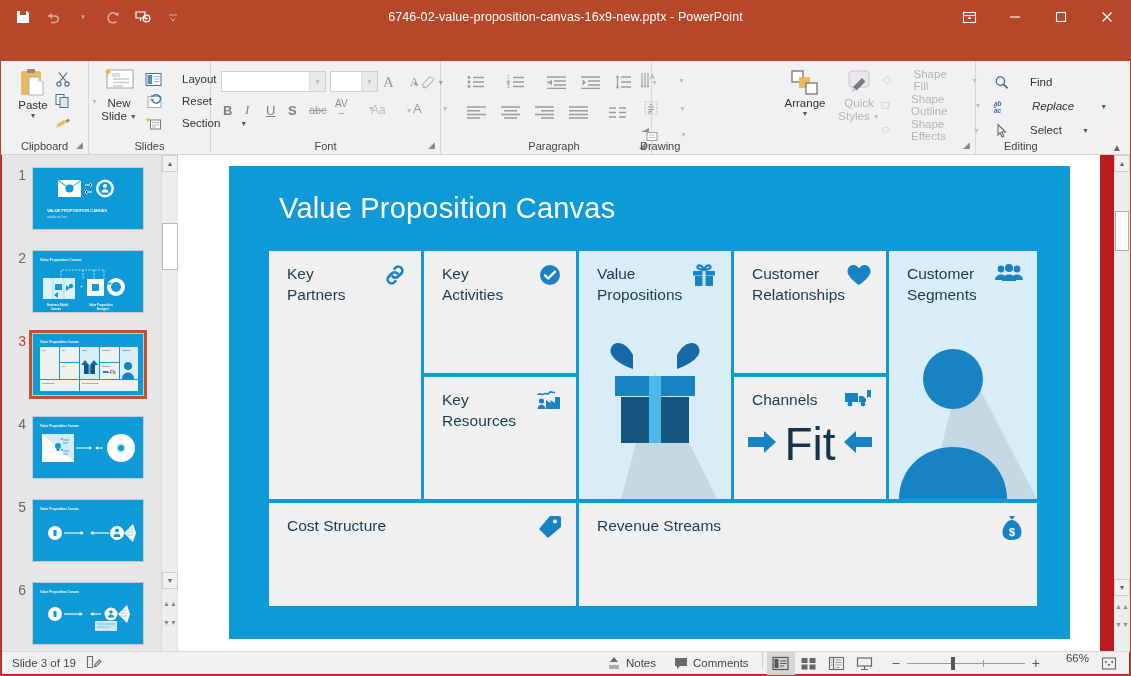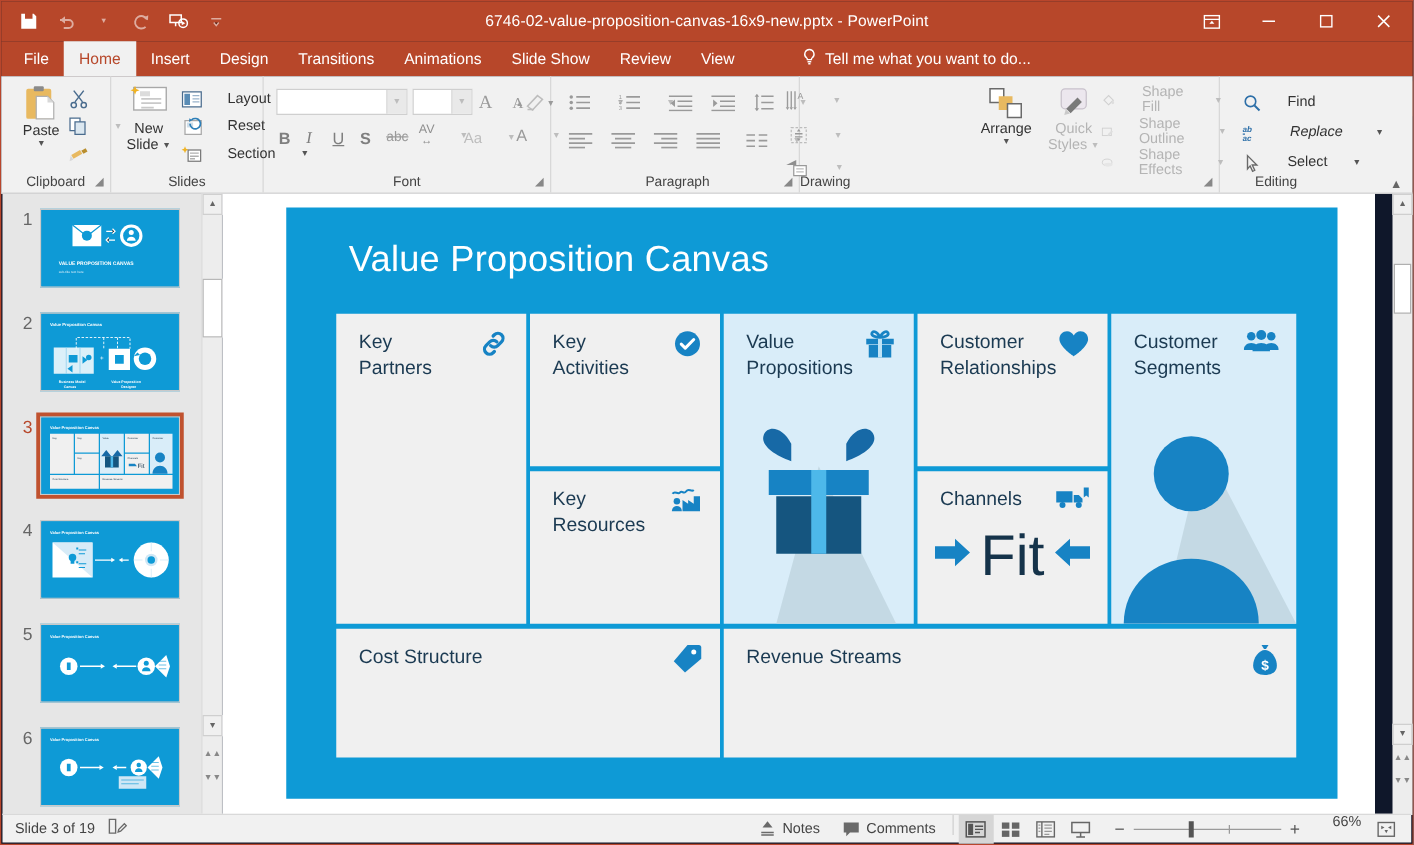--- a/index.html
+++ b/index.html
@@ -2,21 +2,21 @@
 <html><head>
 <meta charset="utf-8">
 <style>
   html,body{margin:0;padding:0;}
   body{
     width:1131px;height:676px;overflow:hidden;
     font-family:"Liberation Sans", sans-serif;
     background:#fff;
     -webkit-font-smoothing:antialiased;
   }
-  .app{position:relative;width:1131px;height:676px;border:1px solid #b8462c;box-sizing:border-box;background:#0f172a;}
+  .app{position:relative;width:1131px;height:676px;border:1px solid #b8462c;box-sizing:border-box;background:#b91c1c;}
 
   
   .titlebar{position:absolute;left:0;top:0;width:1129px;height:32px;background:#b7472a;}
   .qat{position:absolute;left:8px;top:0;height:32px;display:flex;align-items:center;gap:2px;}
   .qat .qbtn{width:28px;height:26px;display:flex;align-items:center;justify-content:center;color:#fff;}
   .qat .qbtn.dim{opacity:.55;}
   .title-text{position:absolute;left:0;top:0;width:1129px;height:32px;line-height:32px;text-align:center;
     color:#fff;font-size:12.5px;letter-spacing:.1px;}
   .winbtns{position:absolute;right:0;top:0;height:32px;display:flex;align-items:center;}
   .winbtn{width:46px;height:32px;display:flex;align-items:center;justify-content:center;color:#fff;}
@@ -157,40 +157,20 @@
       </div>
       <div class="winbtn close">
         <svg width="12" height="12" viewBox="0 0 12 12">
             <path stroke="#fff" stroke-width="1.2" d="M1.5 1.5l9 9M10.5 1.5l-9 9"></path>
           </svg>
       </div>
     </div>
   </div>
 
   <div class="tabrow">
-    <div class="tabs">
-      <div class="tab">File</div>
-      <div class="tab active">Home</div>
-      <div class="tab">Insert</div>
-      <div class="tab">Design</div>
-      <div class="tab">Transitions</div>
-      <div class="tab">Animations</div>
-      <div class="tab">Slide Show</div>
-      <div class="tab">Review</div>
-      <div class="tab">View</div>
-    </div>
-    <div class="tellme">
-      <span>
-        <svg width="13" height="15" viewBox="0 0 13 15">
-            <path fill="none" stroke="#fff" stroke-width="1.1" d="M6.5 1.6a3.7 3.7 0 012.3 6.6c-.5.4-.7 1-.7 1.5H4.9c0-.5-.2-1.1-.7-1.5A3.7 3.7 0 016.5 1.6z"></path>
-            <path stroke="#fff" stroke-width="1.1" d="M5 11.4h3M5.6 13h1.8"></path>
-          </svg>
-      </span>
-      <span>Tell me what you want to do...</span>
-    </div>
     <div class="acct">
       <div class="acct-name">Farshad Iqbal</div>
       <div class="share-btn">
         <span>
           <svg width="15" height="14" viewBox="0 0 15 14">
               <circle cx="5.3" cy="4.3" r="2.7" fill="none" stroke="#fff" stroke-width="1.2"></circle>
               <path fill="none" stroke="#fff" stroke-width="1.2" d="M1 12.5c0-2.4 1.9-4 4.3-4s4.3 1.6 4.3 4"></path>
               <path stroke="#fff" stroke-width="1.2" d="M11.5 8.5h3.2M13.1 7v3"></path>
             </svg>
         </span>
@@ -338,21 +318,21 @@
       <div class="smallrow" style="left:202px;top:36px;">
         <span style="display:flex;flex-direction:column;align-items:center;line-height:11px;">
           <span style="font-size:13px;color:#9a9a9a;">A</span>
         </span>
         <span class="caret dim">▼</span>
       </div>
       <div class="grp-label">Font</div>
       <div class="dlg">◢</div>
     </div>
 
-    <div class="grp" style="left:444px;width:195px;">
+    <div class="grp" style="left:456px;width:195px;">
       <div class="smallrow" style="left:10px;top:10px;">
         <svg width="18" height="14" viewBox="0 0 18 14">
             <circle cx="2" cy="2.5" r="1.4" fill="#9a9a9a"></circle>
             <circle cx="2" cy="7" r="1.4" fill="#9a9a9a"></circle>
             <circle cx="2" cy="11.5" r="1.4" fill="#9a9a9a"></circle>
             <path stroke="#9a9a9a" stroke-width="1.3" d="M6 2.5h11M6 7h11M6 11.5h11"></path>
           </svg>
         <span class="caret dim">▼</span>
       </div>
       <div class="smallrow" style="left:50px;top:10px;">

